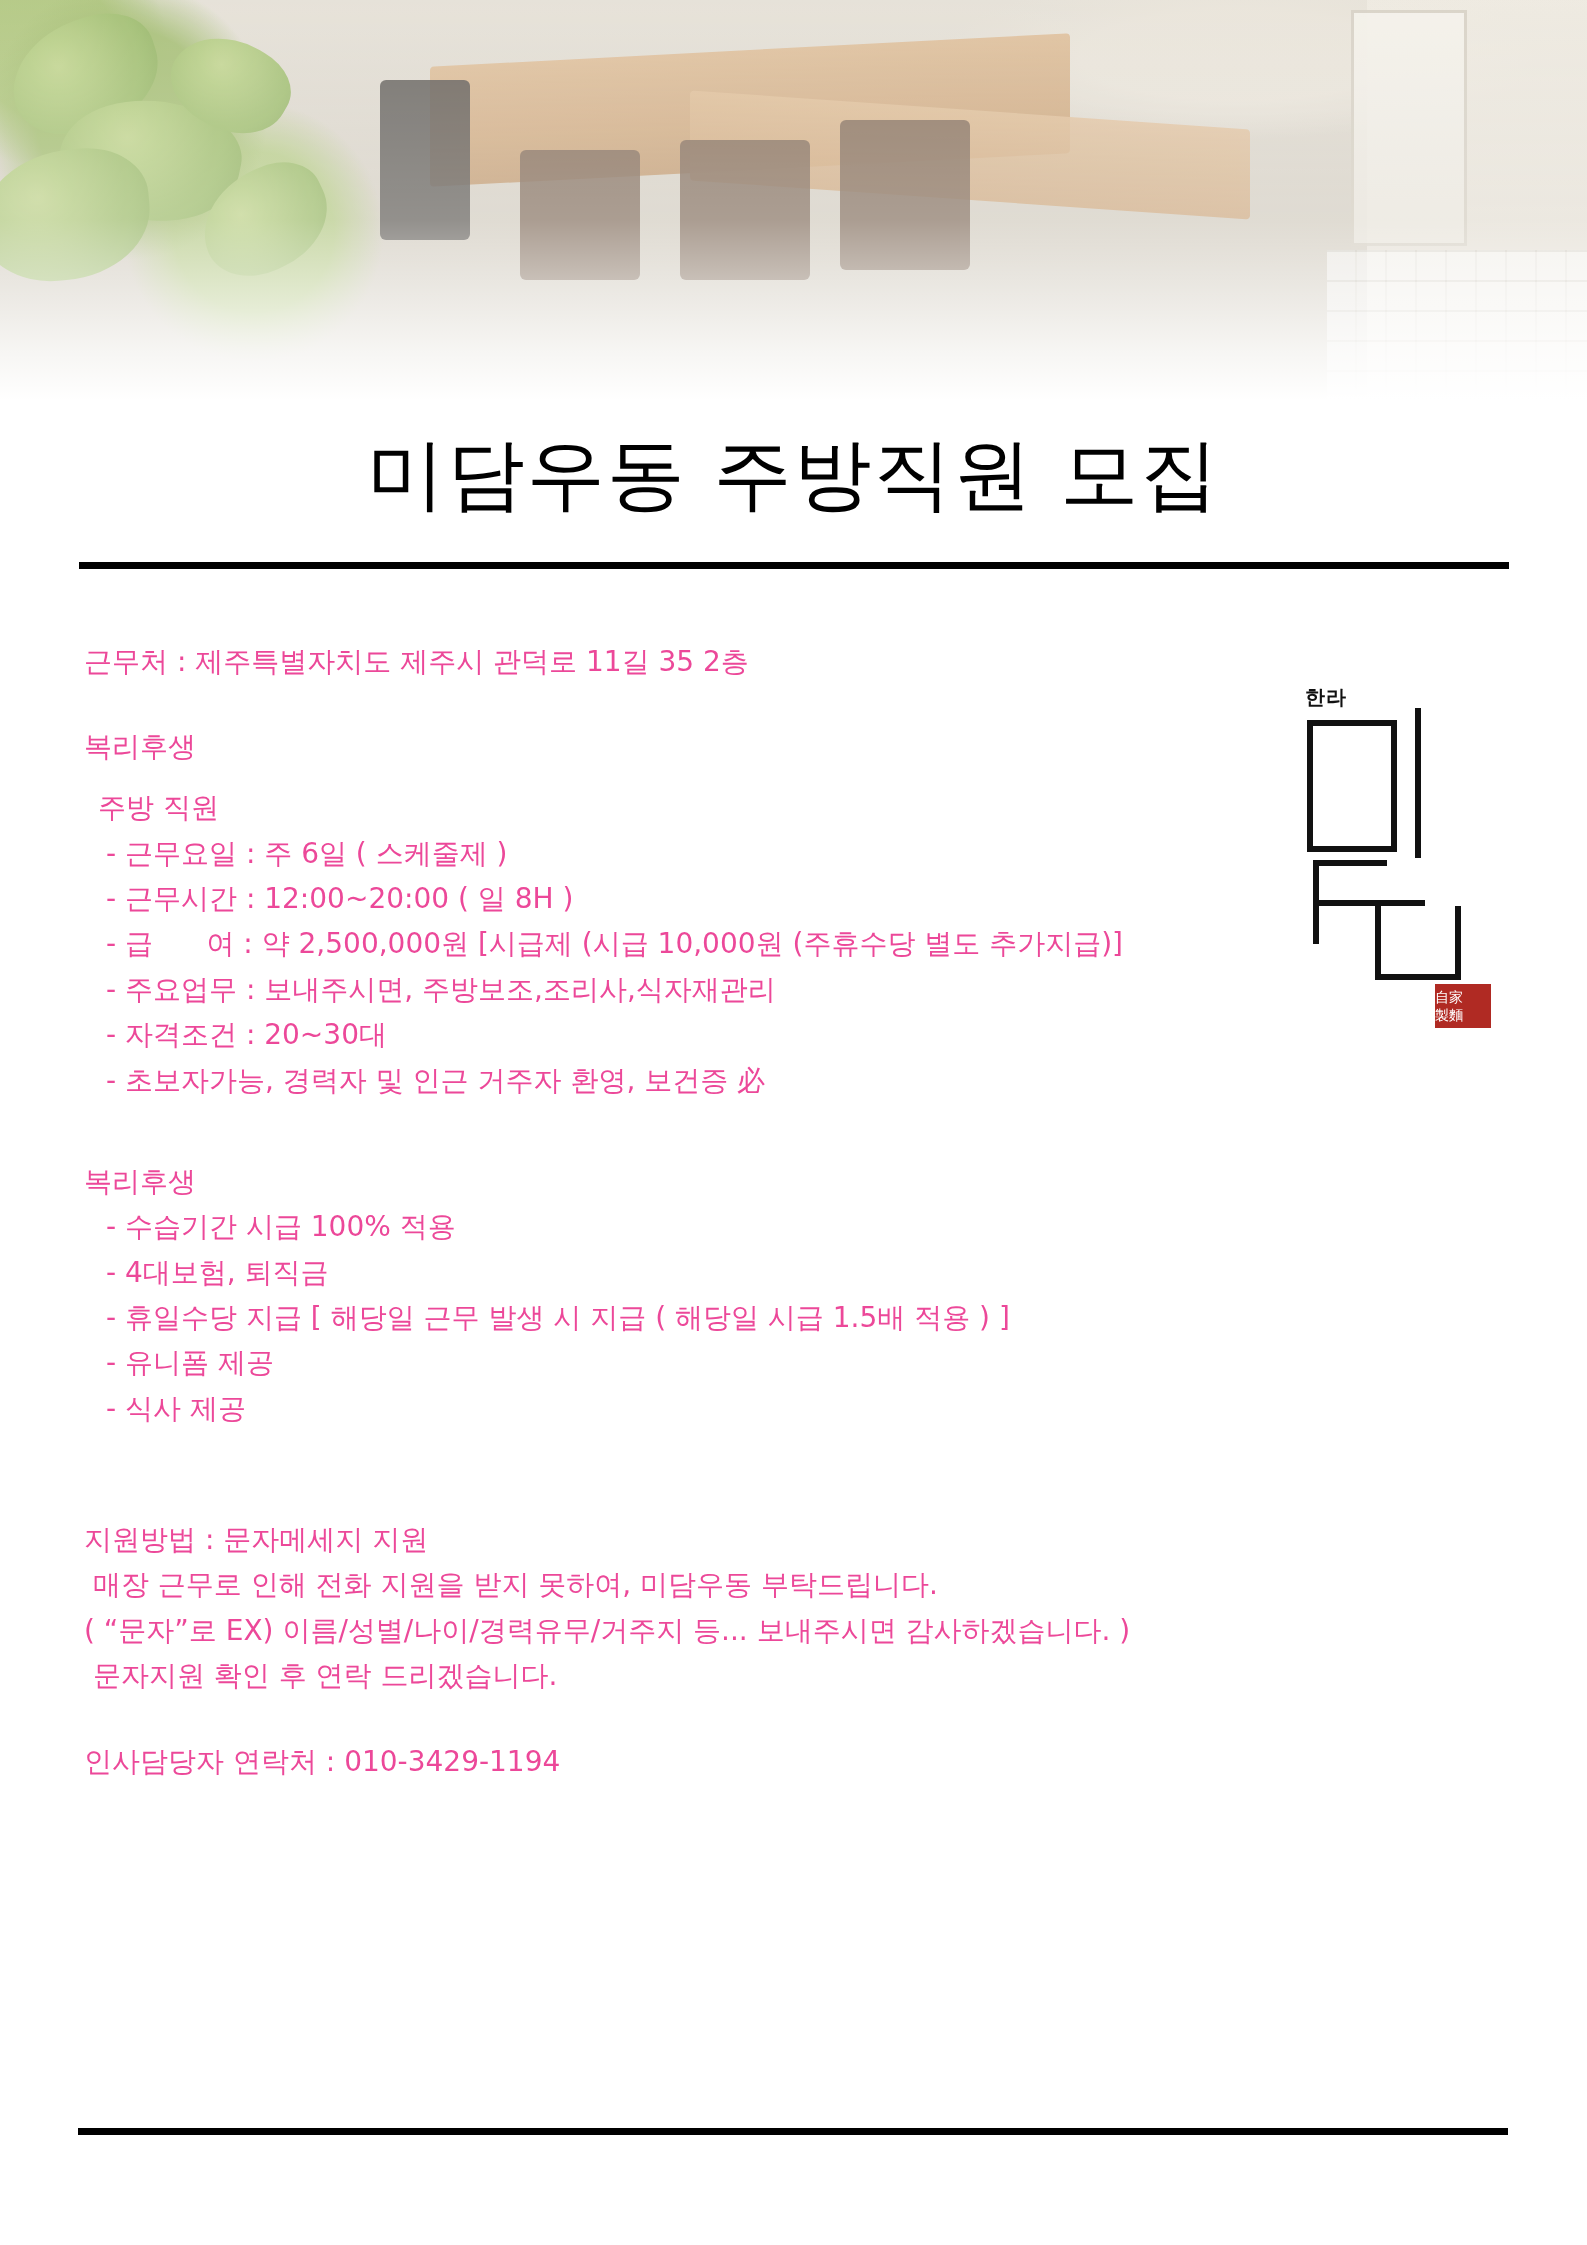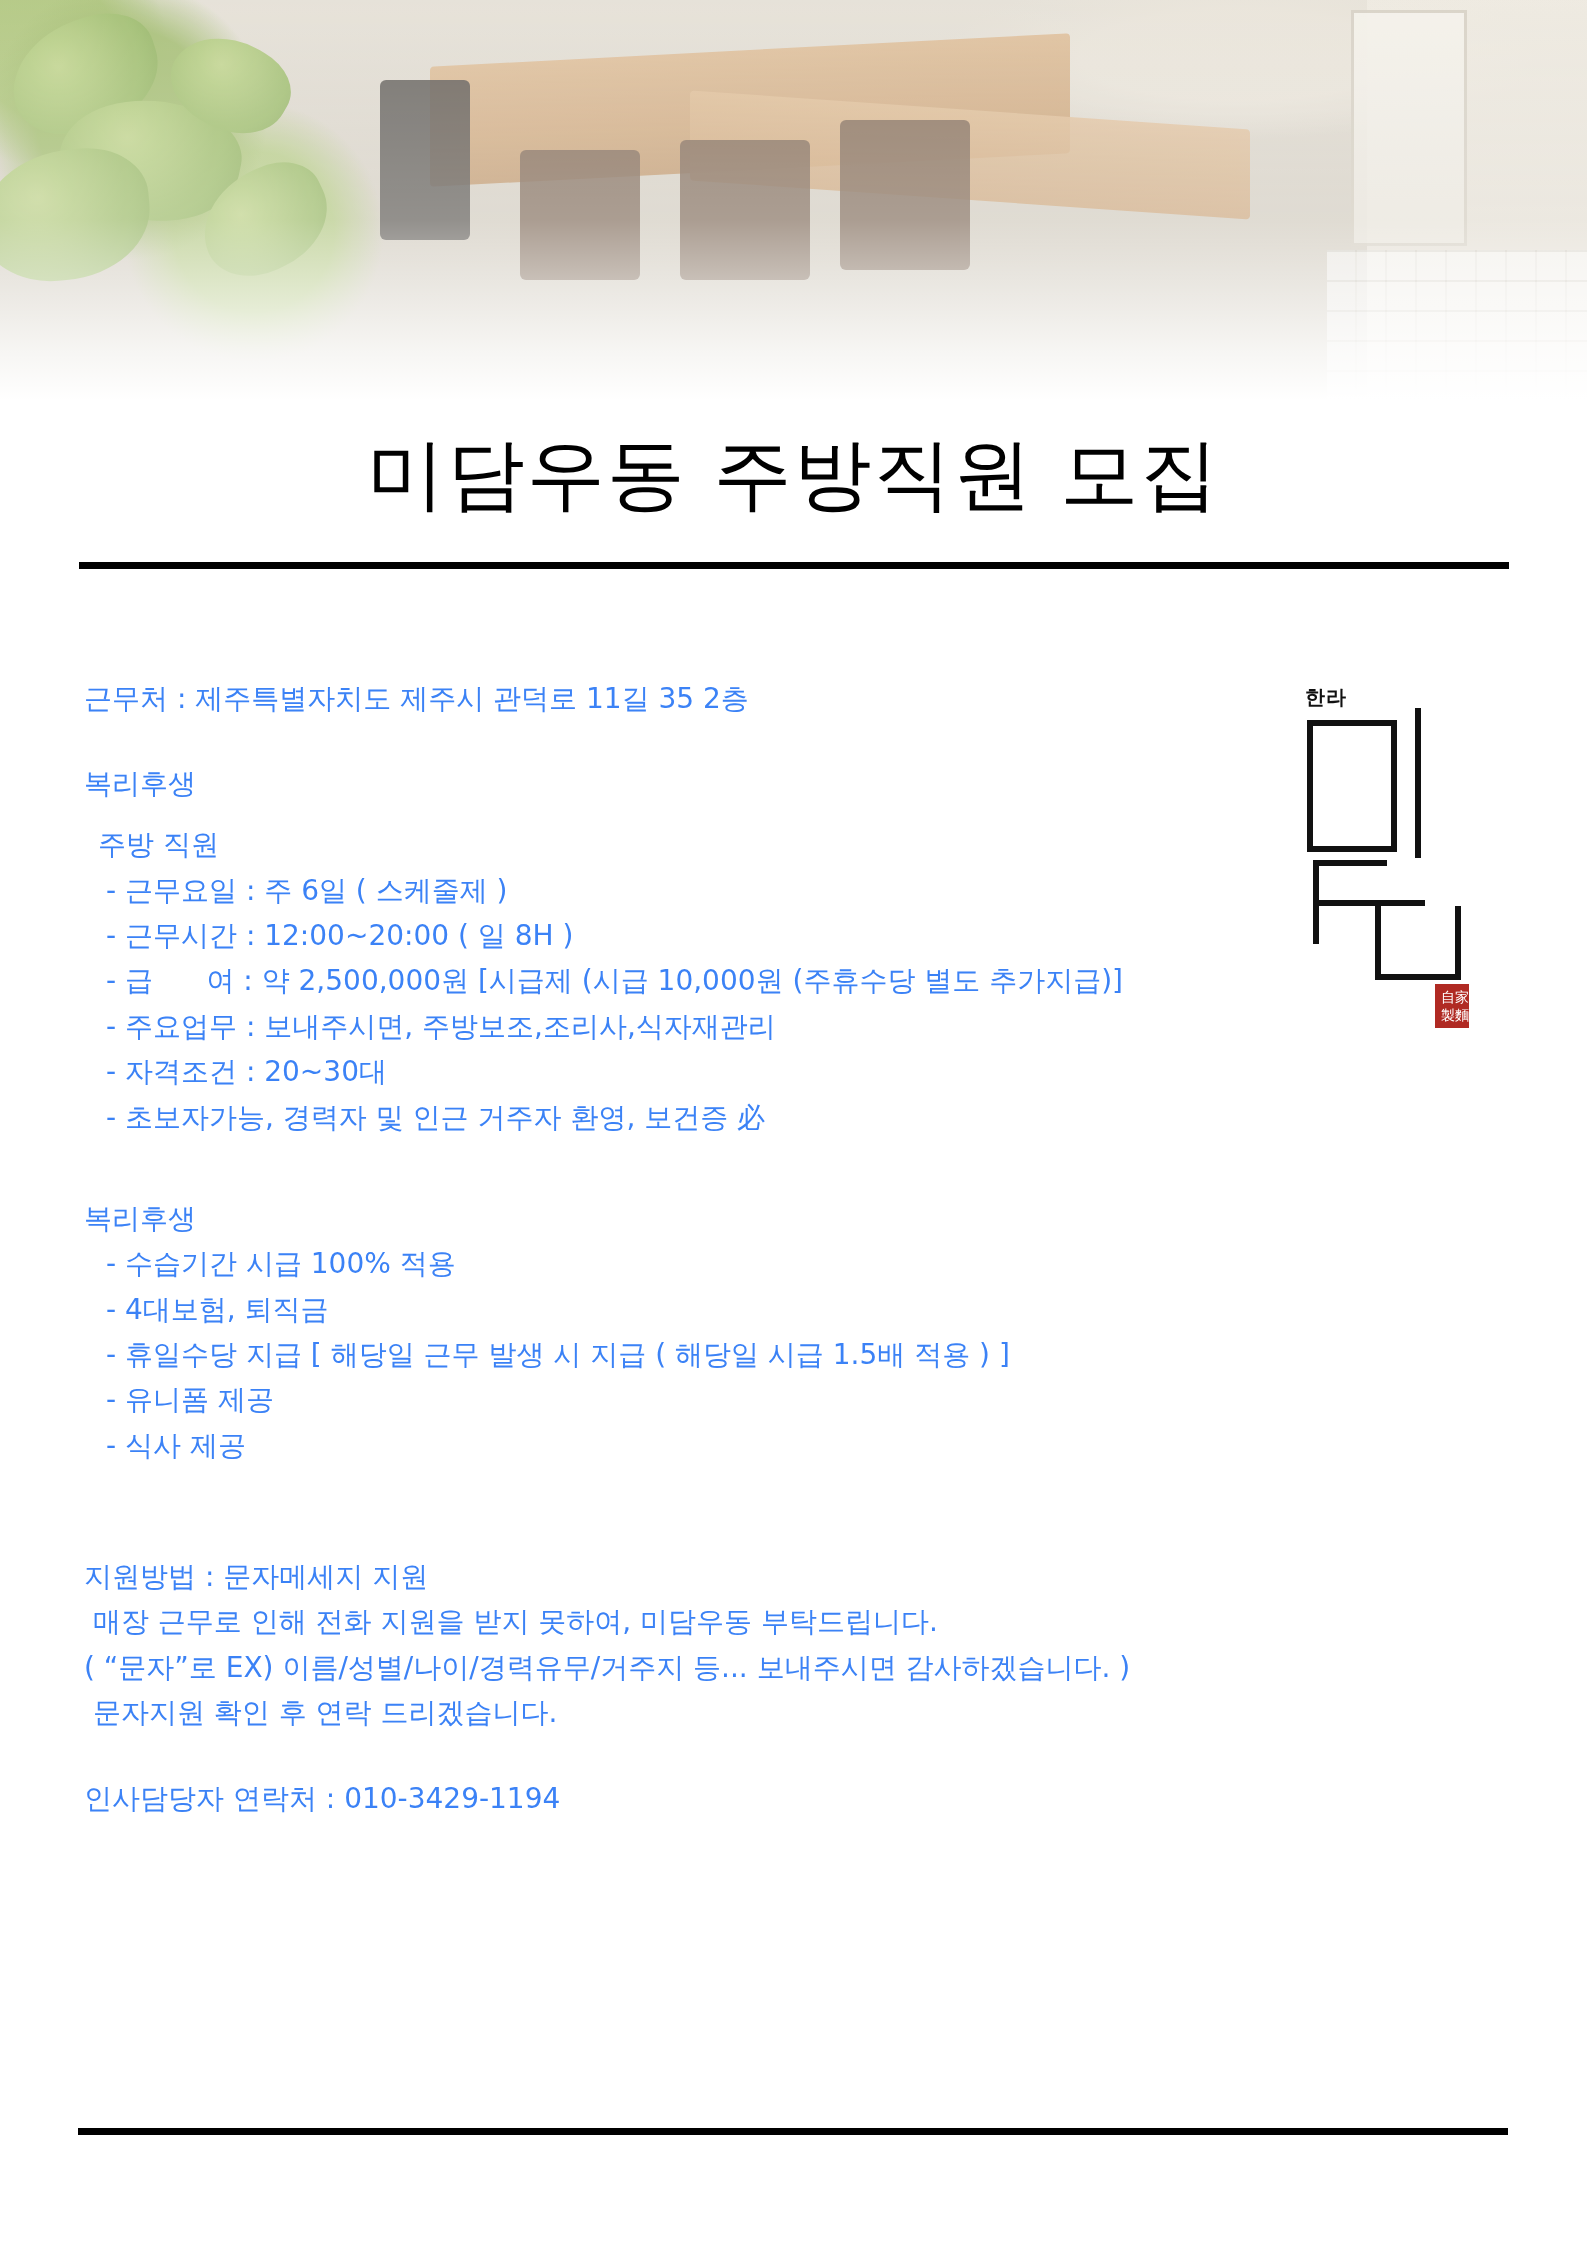--- a/index.html
+++ b/index.html
@@ -130,24 +130,24 @@
     left: 78px;
     bottom: 110px;
     width: 1430px;
     height: 7px;
     background: #000000;
   }
 
   
   .content {
     position: relative;
-    padding: 107px 0 0 84px;
+    padding: 70px 0 0 84px;
     font-size: 28px;
     line-height: 1.62;
-    color: #3b82f6;
+    color: #ec4899;
   }
   .section {
     margin-bottom: 10px;
   }
   .line {
     white-space: pre;
   }
   .spacer-lg { height: 46px; }
   .spacer-md { height: 30px; }
   .spacer-sm { height: 16px; }
@@ -217,27 +217,27 @@
     top: 222px;
     width: 74px;
     height: 68px;
     border: 6px solid #111;
     border-top: none;
   }
   .logo-seal {
     position: absolute;
     left: 146px;
     top: 300px;
-    width: 34px;
+    width: 56px;
     height: 44px;
     background: #b02a23;
     color: #fff;
     font-size: 14px;
     line-height: 1.25;
-    text-align: right;
+    text-align: left;
     padding-top: 5px;
     box-sizing: border-box;
     letter-spacing: 0;
   }
 </style>
 </head>
 <body>
 
 <div class="hero">
   <div class="hero-photo">

